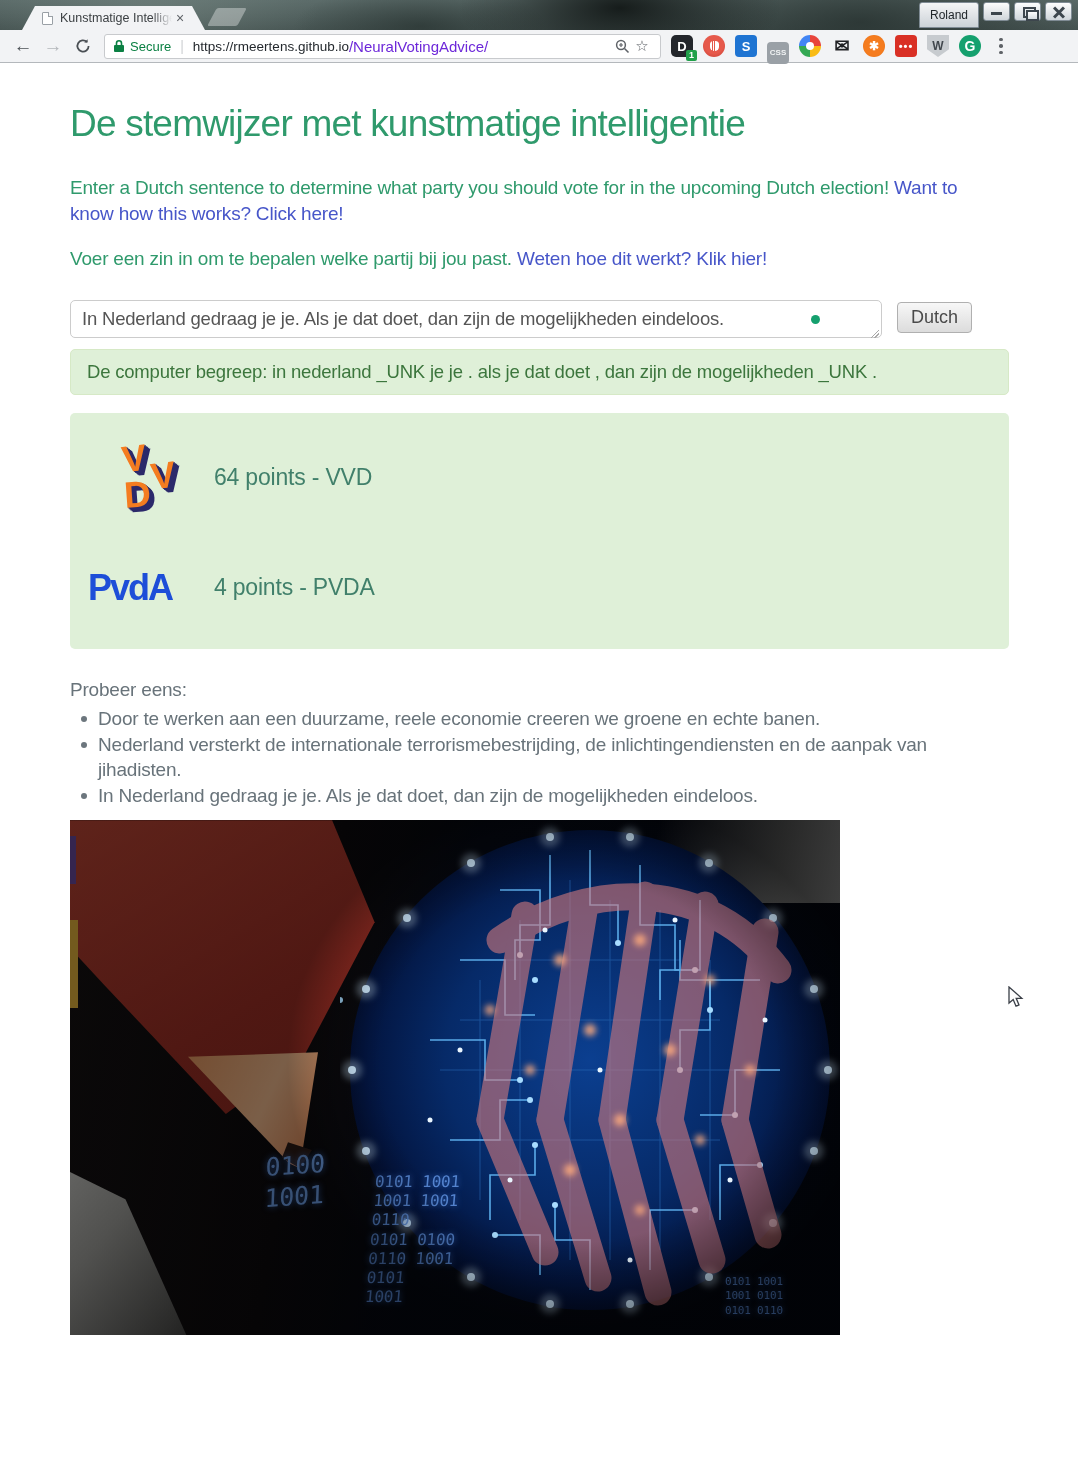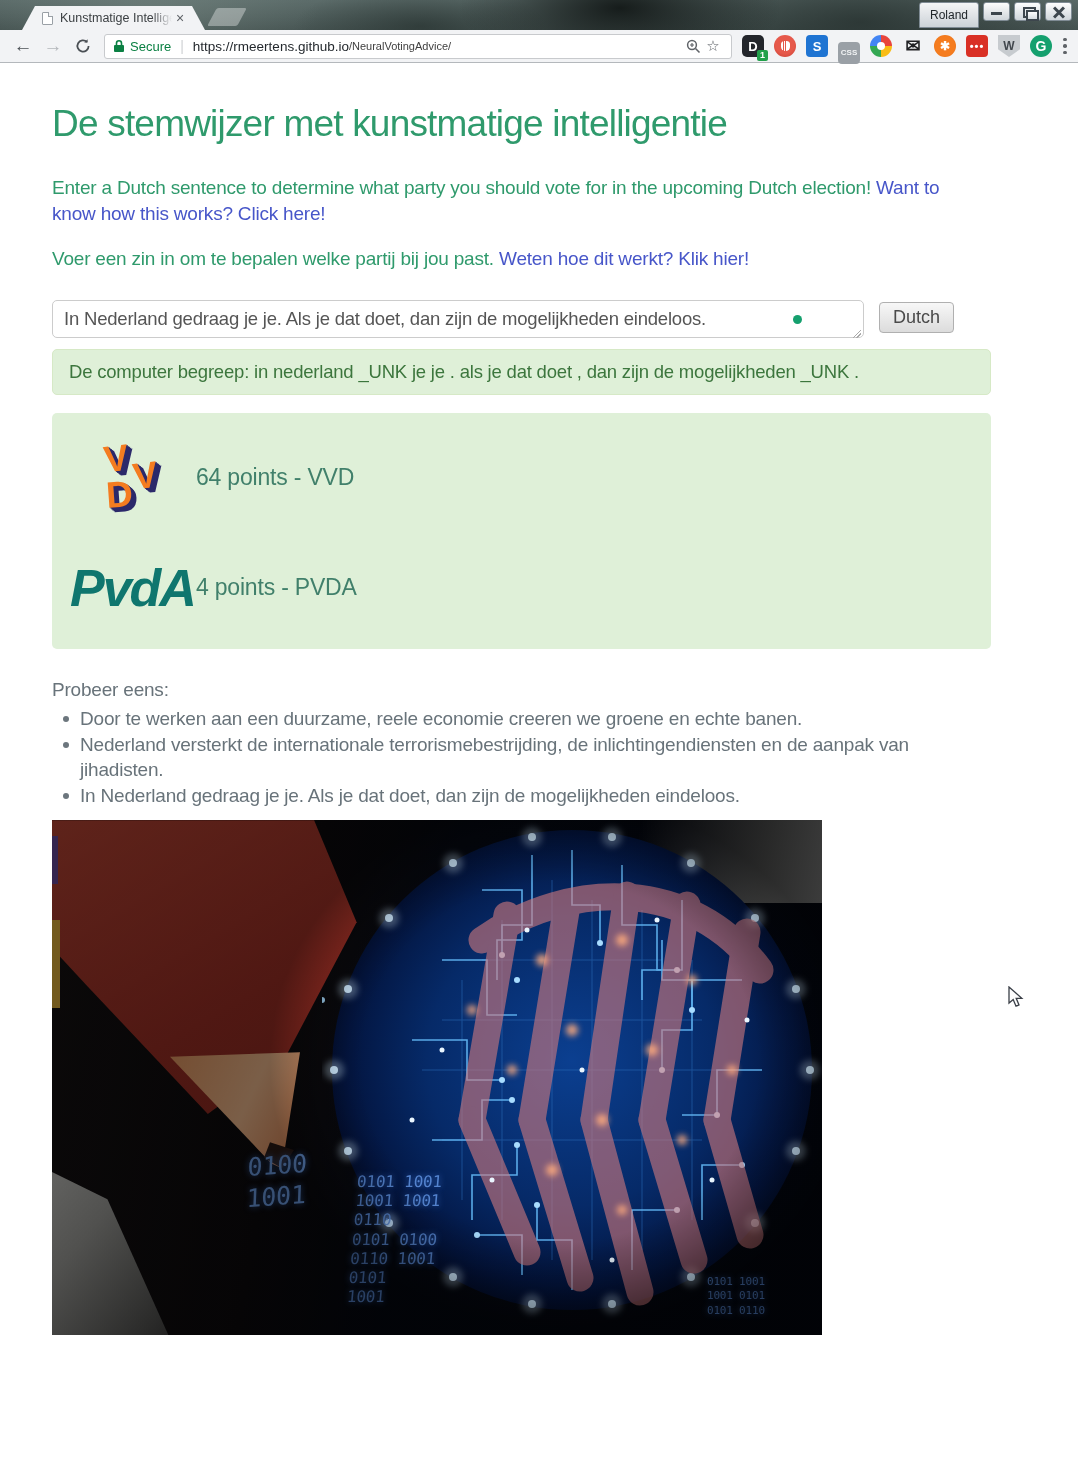--- a/index.html
+++ b/index.html
@@ -45,27 +45,27 @@
     width:14px; height:3px; background:#3d464d; }
   .win-btn.close::before { transform:rotate(45deg); }
   .win-btn.close::after  { transform:rotate(-45deg); }
 
   
   .toolbar { position:relative; height:33px; background:#f2f3f5; border-bottom:1px solid #b4b8bc;
     display:flex; align-items:center; padding:0 8px; }
   .nav-btn { width:30px; height:28px; display:flex; align-items:center; justify-content:center;
     font-size:19px; color:#4a4f54; flex:0 0 auto; }
   .nav-btn.disabled { color:#b3b6ba; }
-  .addressbar { height:25px; width:628px; margin-left:6px; background:#fff;
+  .addressbar { height:25px; width:557px; margin-left:6px; background:#fff;
     border:1px solid #c8cacd; border-radius:3px; display:flex; align-items:center;
     padding:0 8px; flex:0 0 auto; }
   .secure-label { color:#0b8043; font-size:13px; margin-left:5px; }
   .url-divider { color:#d0d2d5; margin:0 9px; font-size:14px; }
   .url-host { color:#24292e; font-size:13.5px; }
-  .url-path { color:#404040; font-size:11px; }
+  .url-path { color:#6d28d9; font-size:15px; }
   .ab-spacer { flex:1; }
   .ab-icon { width:20px; display:flex; justify-content:center; align-items:center; color:#5f6368; }
   .star-icon { font-size:15px; color:#5f6368; }
   .extensions { display:flex; align-items:center; gap:10px; margin-left:10px; }
   .ext { width:22px; height:22px; display:flex; align-items:center; justify-content:center;
     position:relative; font-size:13px; font-weight:bold; flex:0 0 auto; }
   .ext-d   { background:#23262b; color:#fff; border-radius:5px; }
   .ext-d .badge { position:absolute; right:-4px; bottom:-4px; background:#21a04a; color:#fff;
     font-size:9px; font-weight:bold; padding:0 3px; border-radius:2px; line-height:11px; }
   .ext-hand { background:radial-gradient(circle at 50% 42%, #e6594b 55%, #c63d31); border-radius:50%; }
@@ -82,21 +82,21 @@
   .ext-inbox { color:#202124; font-size:18px; }
   .ext-orange { background:radial-gradient(#f57c1f 60%, #e06a10); border-radius:50%; color:#fff; font-size:12px; }
   .ext-dots { background:#d93025; color:#fff; border-radius:4px; font-size:11px; letter-spacing:1px; }
   .ext-wshield { background:#c7cbcf; color:#41474d; clip-path:polygon(0 0,100% 0,100% 65%,50% 100%,0 65%); font-size:12px; }
   .ext-gram { background:#15a06e; color:#fff; border-radius:50%; font-size:14px; }
   .menu-btn { width:24px; height:28px; margin-left:8px; display:flex; flex-direction:column;
     align-items:center; justify-content:center; gap:3px; }
   .menu-btn i { width:3.5px; height:3.5px; border-radius:50%; background:#5f6368; }
 
   
-  .page { background:#fff; padding:40px 0 0 52px; width:1028px; letter-spacing:-0.2px; }
+  .page { background:#fff; padding:40px 0 0 70px; width:1028px; letter-spacing:-0.2px; }
   h1.page-title { font-size:37px; font-weight:400; color:#2f9a6c; letter-spacing:-0.8px; margin-bottom:30px; }
   .intro { font-size:19px; line-height:1.35; color:#2f9a6c; max-width:930px; }
   .intro-nl { margin-bottom:28px; }
   .intro-en { margin-bottom:20px; }
   .intro a { color:#4756c9; text-decoration:none; }
 
   .input-row { display:flex; align-items:flex-start; gap:15px; }
   .textarea-wrap { position:relative; }
   textarea.sentence { width:812px; height:38px; resize:none; border:1px solid #ccc; border-radius:5px;
     font-family:"Liberation Sans", sans-serif; font-size:18.5px; color:#555; padding:7px 11px;
@@ -122,21 +122,21 @@
   .vvd-logo span { position:absolute; font-weight:bold; font-size:37px; line-height:1; color:#f47c20;
     text-shadow:1px 1px 0 #2c2a6b,2px 2px 0 #2c2a6b,3px 3px 0 #2c2a6b,4px 4px 0 #2c2a6b,5px 5px 0 #2c2a6b; }
   .vvd-v1 { left:2px;  top:2px;  transform:rotate(-7deg); }
   .vvd-v2 { left:31px; top:19px; transform:rotate(-7deg); }
   .vvd-d  { left:4px;  top:38px; transform:rotate(-4deg); }
 
   .pvv-logo { width:116px; margin-left:14px; display:flex; flex-direction:column; align-items:center; }
   .pvv-caption { font-size:6.5px; color:#1d2b52; letter-spacing:.4px; margin-top:-4px; white-space:nowrap; }
   .pvv-caption b { font-weight:bold; }
 
-  .pvda-logo { font-size:52px; font-weight:bold; color:#0f766e; letter-spacing:-2px; line-height:1;font-style:italic; }
+  .pvda-logo { font-size:36px; font-weight:bold; color:#1d4ed8; letter-spacing:-2px; line-height:1; }
 
   .try-heading { margin-top:30px; font-size:19px; color:#68737a; }
   ul.suggestions { margin-top:6px; list-style:none; padding-left:28px; max-width:930px; }
   ul.suggestions li { position:relative; font-size:19px; line-height:1.28; color:#68737a; margin-bottom:2px; }
   ul.suggestions li::before { content:""; position:absolute; left:-17px; top:9px; width:6px; height:6px;
     border-radius:50%; background:#6c767d; }
 
   
   .photo { position:relative; margin-top:12px; width:770px; height:515px; overflow:hidden;
     background:linear-gradient(100deg,#161213 0%,#0c0a0c 32%,#04070f 48%,#02050d 100%); }

